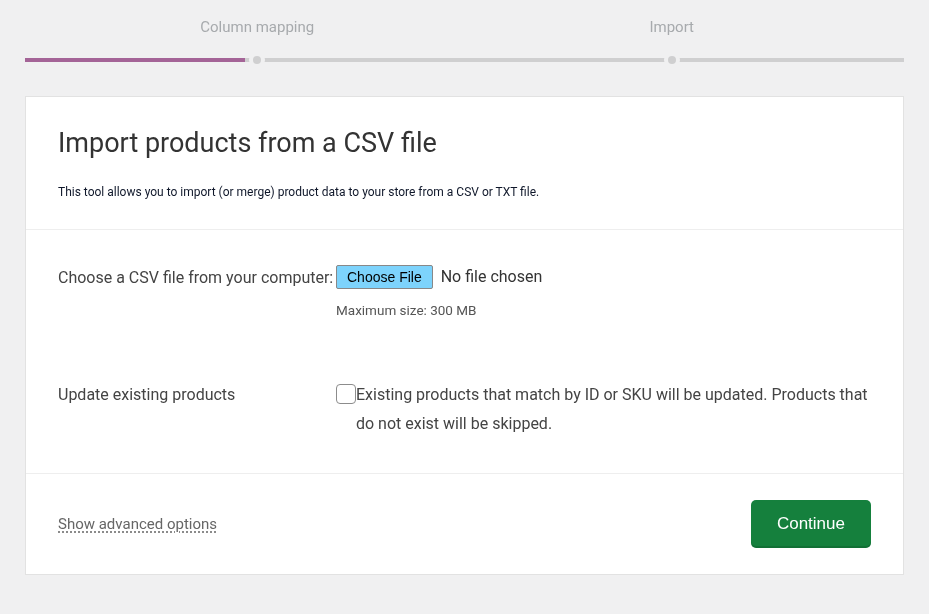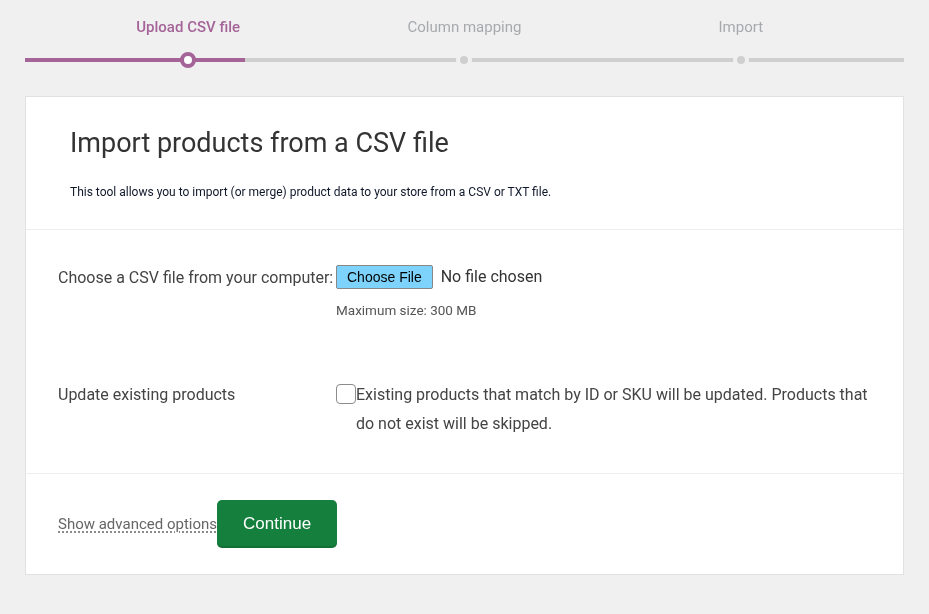--- a/index.html
+++ b/index.html
@@ -67,21 +67,21 @@
     .stepper-wrap {
       position: relative;
       margin: 0 25px;
     }
     .card {
       background: #fff;
       border: 1px solid #e2e2e2;
       margin: 22px 25px 0;
     }
     .card-header {
-      padding: 30px 44px 28px;
+      padding: 30px 32px 28px;
       border-bottom: 1px solid #eee;
     }
     .card-header h1 {
       font-size: 27px;
       font-weight: 400;
       color: #333;
       margin-bottom: 24px;
     }
     .card-header p {
       font-size: 12px;
@@ -160,20 +160,21 @@
     .checkbox-desc {
       font-size: 16px;
       line-height: 1.8;
       color: #444;
     }
     .card-footer {
       border-top: 1px solid #eee;
       padding: 26px 32px;
       display: flex;
       align-items: center;
+      justify-content: space-between;
     }
     .adv-link {
       color: #666;
       text-decoration: underline dotted;
       text-underline-offset: 3px;
       font-size: 15px;
       cursor: pointer;
     }
     .continue-btn {
       background: #15803d;
@@ -188,24 +189,20 @@
   </style>
 </head>
 <body>
 
 <div class="wizard">
 
   <div class="stepper-wrap">
     <div class="track-bg"></div>
     <div class="track-fill"></div>
     <div class="stepper">
-      <div class="step active">
-        <span>Upload CSV file</span>
-        <span class="step-dot"></span>
-      </div>
       <div class="step">
         <span>Column mapping</span>
         <span class="step-dot"></span>
       </div>
       <div class="step">
         <span>Import</span>
         <span class="step-dot"></span>
       </div>
     </div>
   </div>

